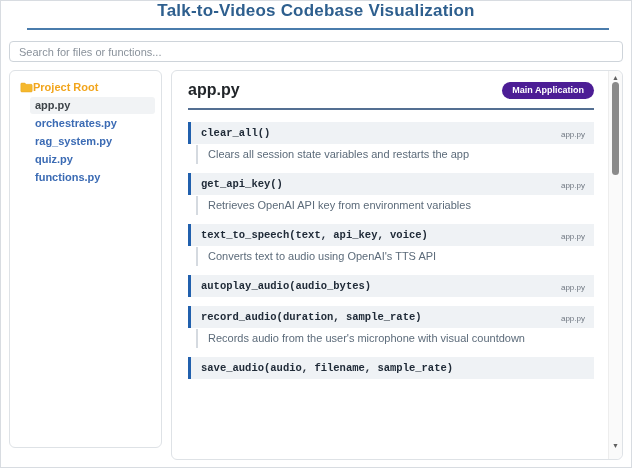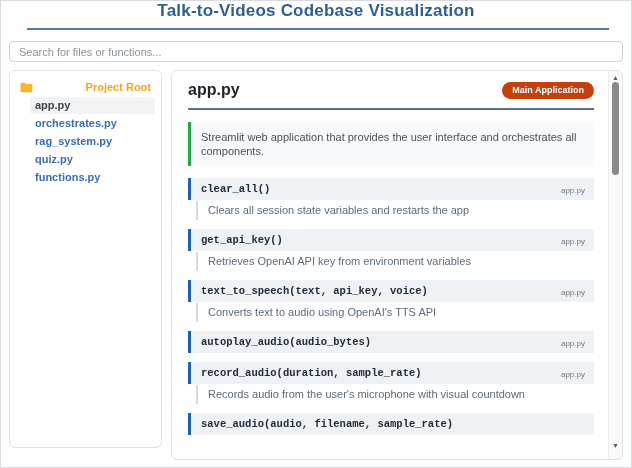--- a/index.html
+++ b/index.html
@@ -50,23 +50,21 @@
     min-width: 153px;
     height: 378px;
     border: 1px solid #dee2e6;
     border-radius: 6px;
     background: #ffffff;
     padding: 9px 6px;
   }
   .root-row {
     display: flex;
     align-items: center;
-    gap: 6px;
     padding: 1px 4px 3px 4px;
-    justify-content: space-between;
   }
   .root-label {
     font-size: 11px;
     font-weight: bold;
     color: #f2a51c;
   }
   .folder-icon { width: 13px; height: 11px; display: inline-block; }
   .file-list { padding-left: 14px; padding-top: 1px; }
   .file-item {
     font-size: 11px;
@@ -99,21 +97,21 @@
     justify-content: space-between;
     padding-bottom: 9px;
     border-bottom: 2px solid #546f92;
   }
   .main-file-title {
     font-size: 16px;
     font-weight: bold;
     color: #212529;
   }
   .badge {
-    background: #c2410c;
+    background: #4c1d95;
     color: #ffffff;
     font-size: 9px;
     font-weight: bold;
     padding: 3px 10px 4px 10px;
     border-radius: 10px;
     white-space: nowrap;
   }
   .file-desc {
     margin-top: 12px;
     background: #f8f9fa;
@@ -227,21 +225,20 @@
 
 </div>
   </div>
 
   <div class="main-panel">
     <div class="main-inner">
       <div class="main-title-row">
         <span class="main-file-title">app.py</span>
         <span class="badge">Main Application</span>
       </div>
-      <div class="file-desc">Streamlit web application that provides the user interface and orchestrates all components.</div>
       <div class="func-list" id="func-list">
   <div class="func-block">
     <div class="func-header">
       <span class="func-sig">clear_all()</span>
       <span class="func-tag">app.py</span>
     </div>
     <div class="func-desc">Clears all session state variables and restarts the app</div>
   </div>
 
   <div class="func-block">

